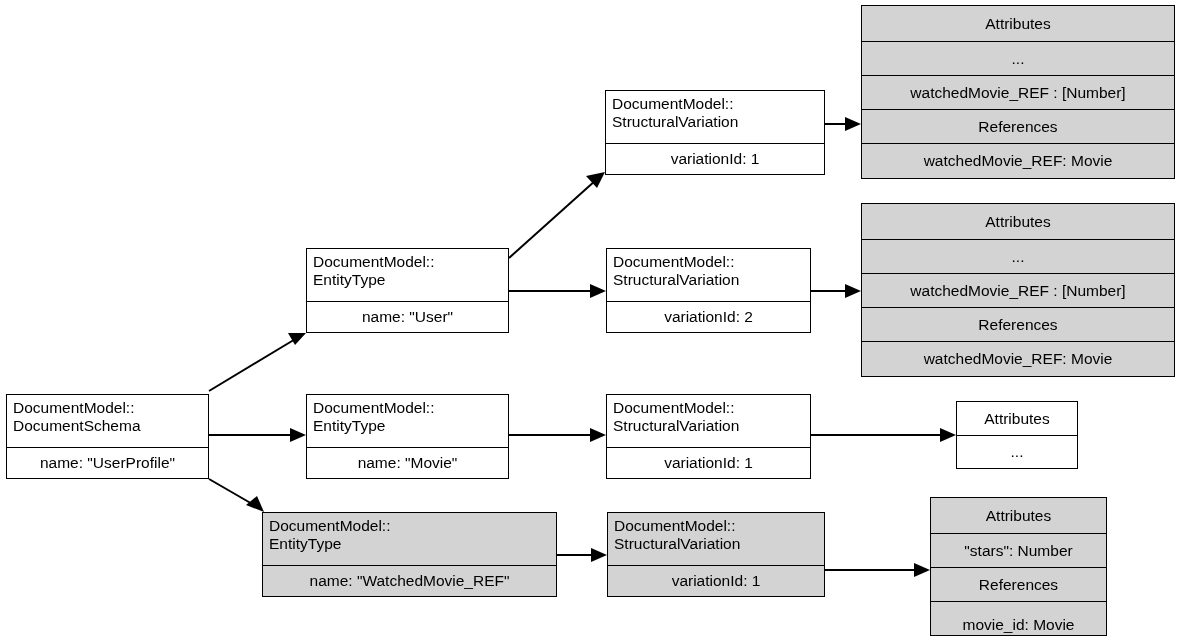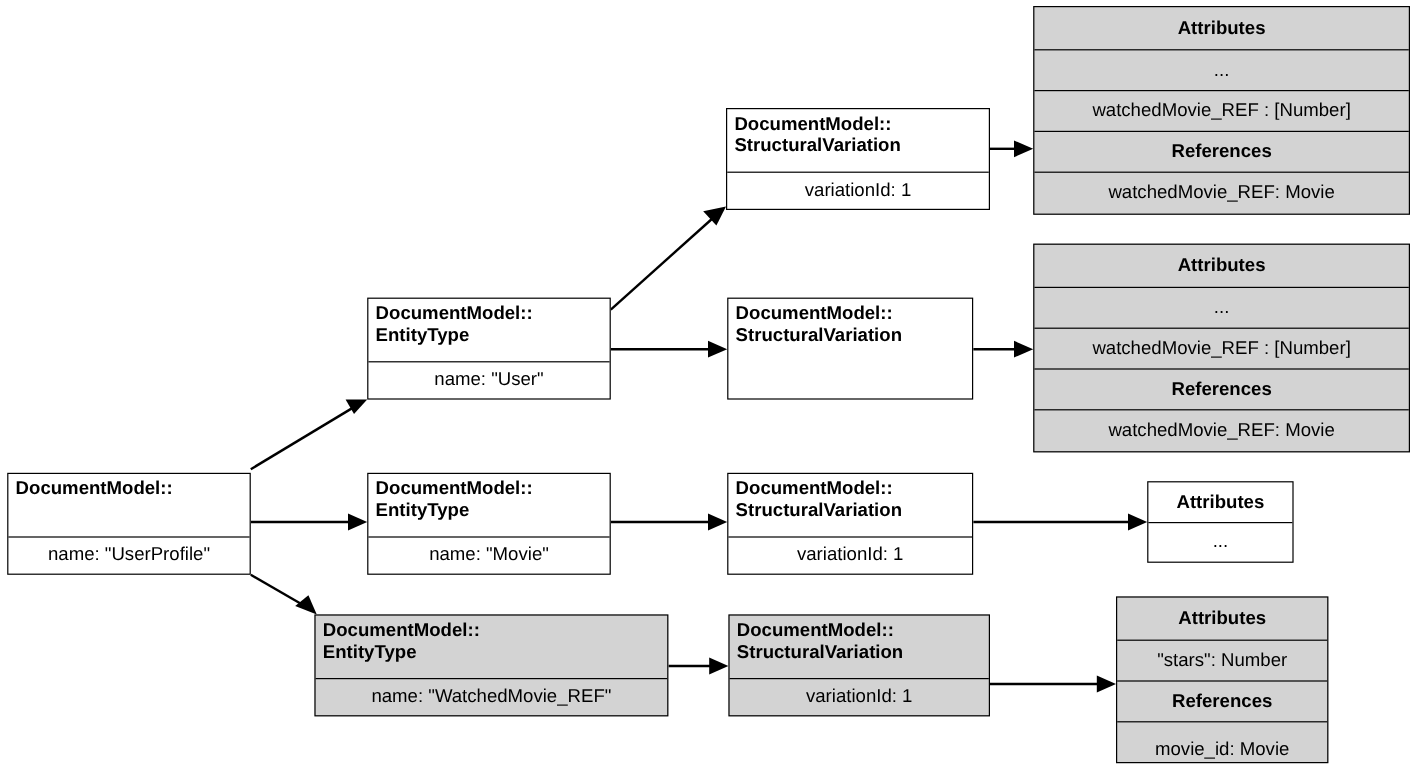--- a/index.html
+++ b/index.html
@@ -37,21 +37,21 @@
     justify-content: center;
     text-align: center;
     padding: 0 6px;
     line-height: 1.12;
     white-space: nowrap;
   }
   .row + .row {
     border-top: 1px solid #000000;
   }
   .row.title {
-    font-weight: bold;
+    font-weight: normal;
   }
   .row.multi {
     display: block;
     padding-top: 4px;
   }
   .row.multi .ln {
     display: block;
     text-align: left;
     line-height: 1.14;
   }
@@ -133,20 +133,21 @@
 
     <g>
       <line class="edge" x1="825" y1="570" x2="920" y2="570"></line>
       <polygon class="arrowhead" points="930,570 914,563 914,577"></polygon>
     </g>
   </svg>
 
   <div class="node" style="left:6px; top:394px; height:85px; width:203px;">
     <div class="row title multi" style="height:52px;">
       <span class="ln">DocumentModel::</span>
+      <span class="ln">DocumentSchema</span>
     </div>
     <div class="row" style="height:31px;">name: "UserProfile"</div>
   </div>
 
   <div class="node" style="left:306px; top:248px; height:85px; width:203px;">
     <div class="row title multi" style="height:52px;">
       <span class="ln">DocumentModel::</span>
       <span class="ln">EntityType</span>
     </div>
     <div class="row" style="height:31px;">name: "User"</div>
@@ -174,20 +175,21 @@
       <span class="ln">StructuralVariation</span>
     </div>
     <div class="row" style="height:31px;">variationId: 1</div>
   </div>
 
   <div class="node" style="left:606px; top:248px; height:85px; width:205px;">
     <div class="row title multi" style="height:52px;">
       <span class="ln">DocumentModel::</span>
       <span class="ln">StructuralVariation</span>
     </div>
+    <div class="row" style="height:31px;">variationId: 2</div>
   </div>
 
   <div class="node" style="left:606px; top:394px; height:85px; width:205px;">
     <div class="row title multi" style="height:52px;">
       <span class="ln">DocumentModel::</span>
       <span class="ln">StructuralVariation</span>
     </div>
     <div class="row" style="height:31px;">variationId: 1</div>
   </div>
 

